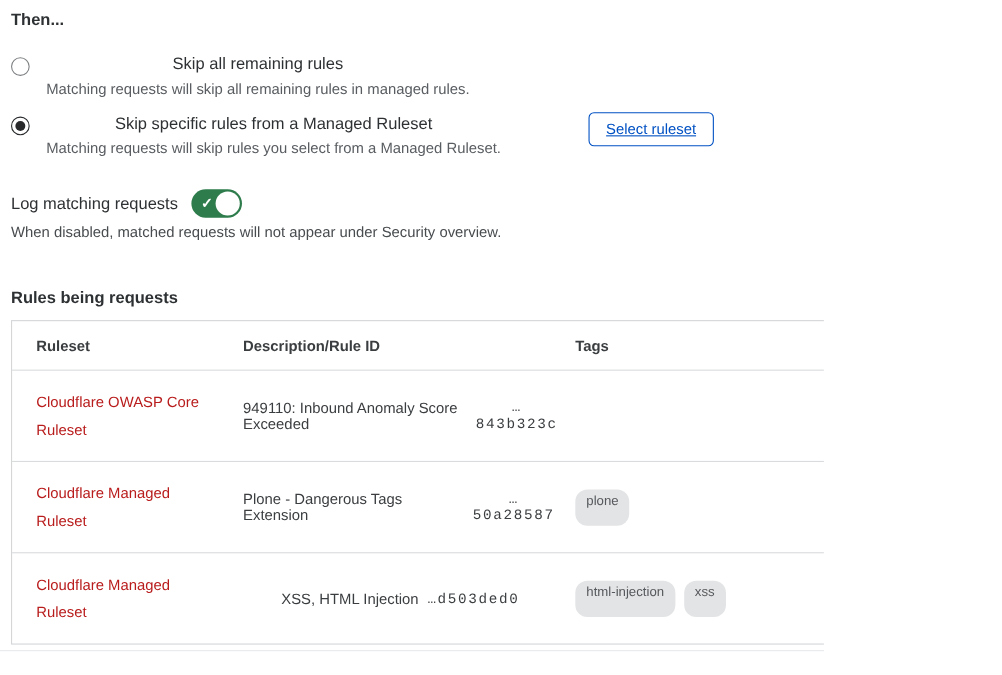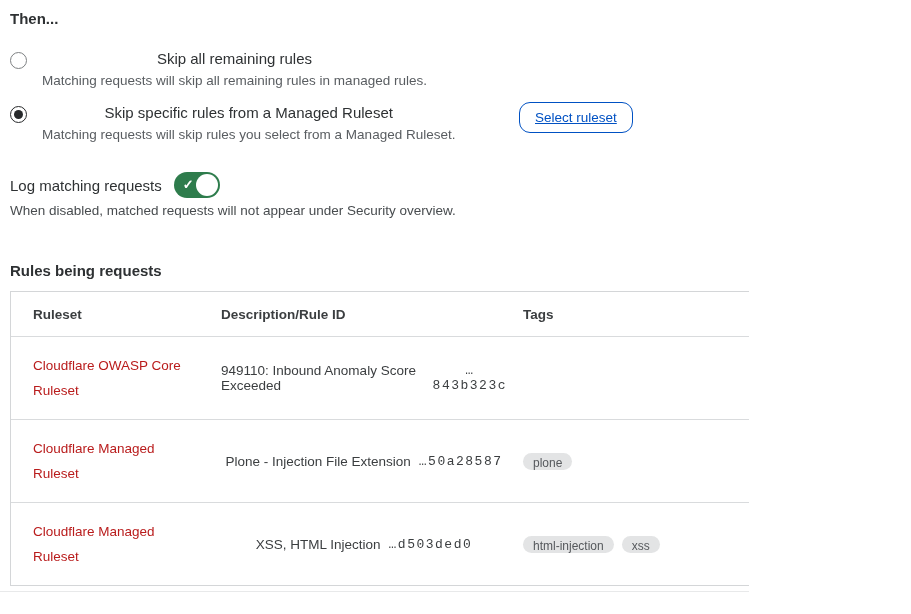--- a/index.html
+++ b/index.html
@@ -24,23 +24,23 @@
     margin-top:2px; flex:0 0 auto;
     display:flex; align-items:center; justify-content:center;
     cursor:pointer;
   }
   .radio.selected { border-color:#27292b; }
   .radio.selected .dot { width:9px; height:9px; border-radius:50%; background:#27292b; }
   .option-label { font-size:15px; color:#2e3133; cursor:default; }
   .option-desc { font-size:13.5px; color:#595d61; margin-top:6px; }
   
   .select-ruleset-btn {
-    position:absolute; left:519px; top:102px;
+    position:absolute; left:535px; top:102px;
     height:31px; padding:0 15px;
-    background:#fff; border:1px solid #0051c3; border-radius:11px;
+    background:#fff; border:1px solid #0051c3; border-radius:5px;
     color:#0051c3; font-size:13.5px; text-decoration:underline;
     font-family:"Liberation Sans", sans-serif;
     cursor:pointer;
   }
   
   .log-row { position:absolute; left:10px; top:172px; display:flex; align-items:center; gap:12px; }
   .log-label { font-size:15px; color:#2e3133; }
   .toggle {
     position:relative; width:46px; height:26px; border-radius:13px;
     cursor:pointer; flex:0 0 auto;
@@ -71,21 +71,21 @@
   .cell-ruleset { font-size:13.5px; color:#b91c1c; line-height:25px; padding-right:20px; }
   .cell-desc { display:flex; flex-direction:row; justify-content:center; gap:8px; padding-right:16px; }
   .rule-desc { font-size:13.5px; color:#3b3e40; }
   .rule-id {
     font-family:"Liberation Mono", monospace;
     font-size:13px; letter-spacing:1.5px; color:#3b3e40;text-align:center;
   }
   .cell-tags { display:flex; align-items:center; gap:8px; }
   .tag-pill {
     background:#e3e4e5; color:#55585c;
-    font-size:12px; padding:3px 10px 0; border-radius:11px;
+    font-size:12px; padding:3px 10px 16px; border-radius:11px;
     white-space:nowrap;
   }
   .cell-actions { display:flex; justify-content:flex-end; }
   .delete-link {
     font-size:19px; color:#0051c3; cursor:pointer;
   }
   .bottom-divider {
     position:absolute; left:0; top:591px; width:911px; height:1px; background:#e8e9ea;
   }
 </style>
@@ -145,21 +145,21 @@
       </div>
       <div class="cell-tags"></div>
       <div class="cell-actions">
         <a class="delete-link">Delete</a>
       </div>
     </div>
 
     <div class="t-row t-body-row">
       <div class="cell-ruleset">Cloudflare Managed Ruleset</div>
       <div class="cell-desc">
-        <span class="rule-desc">Plone - Injection File Extension</span>
+        <span class="rule-desc">Plone - Dangerous Tags Extension</span>
         <span class="rule-id">…50a28587</span>
       </div>
       <div class="cell-tags">
         <span class="tag-pill">plone</span>
       </div>
       <div class="cell-actions">
         <a class="delete-link">Delete</a>
       </div>
     </div>
 

